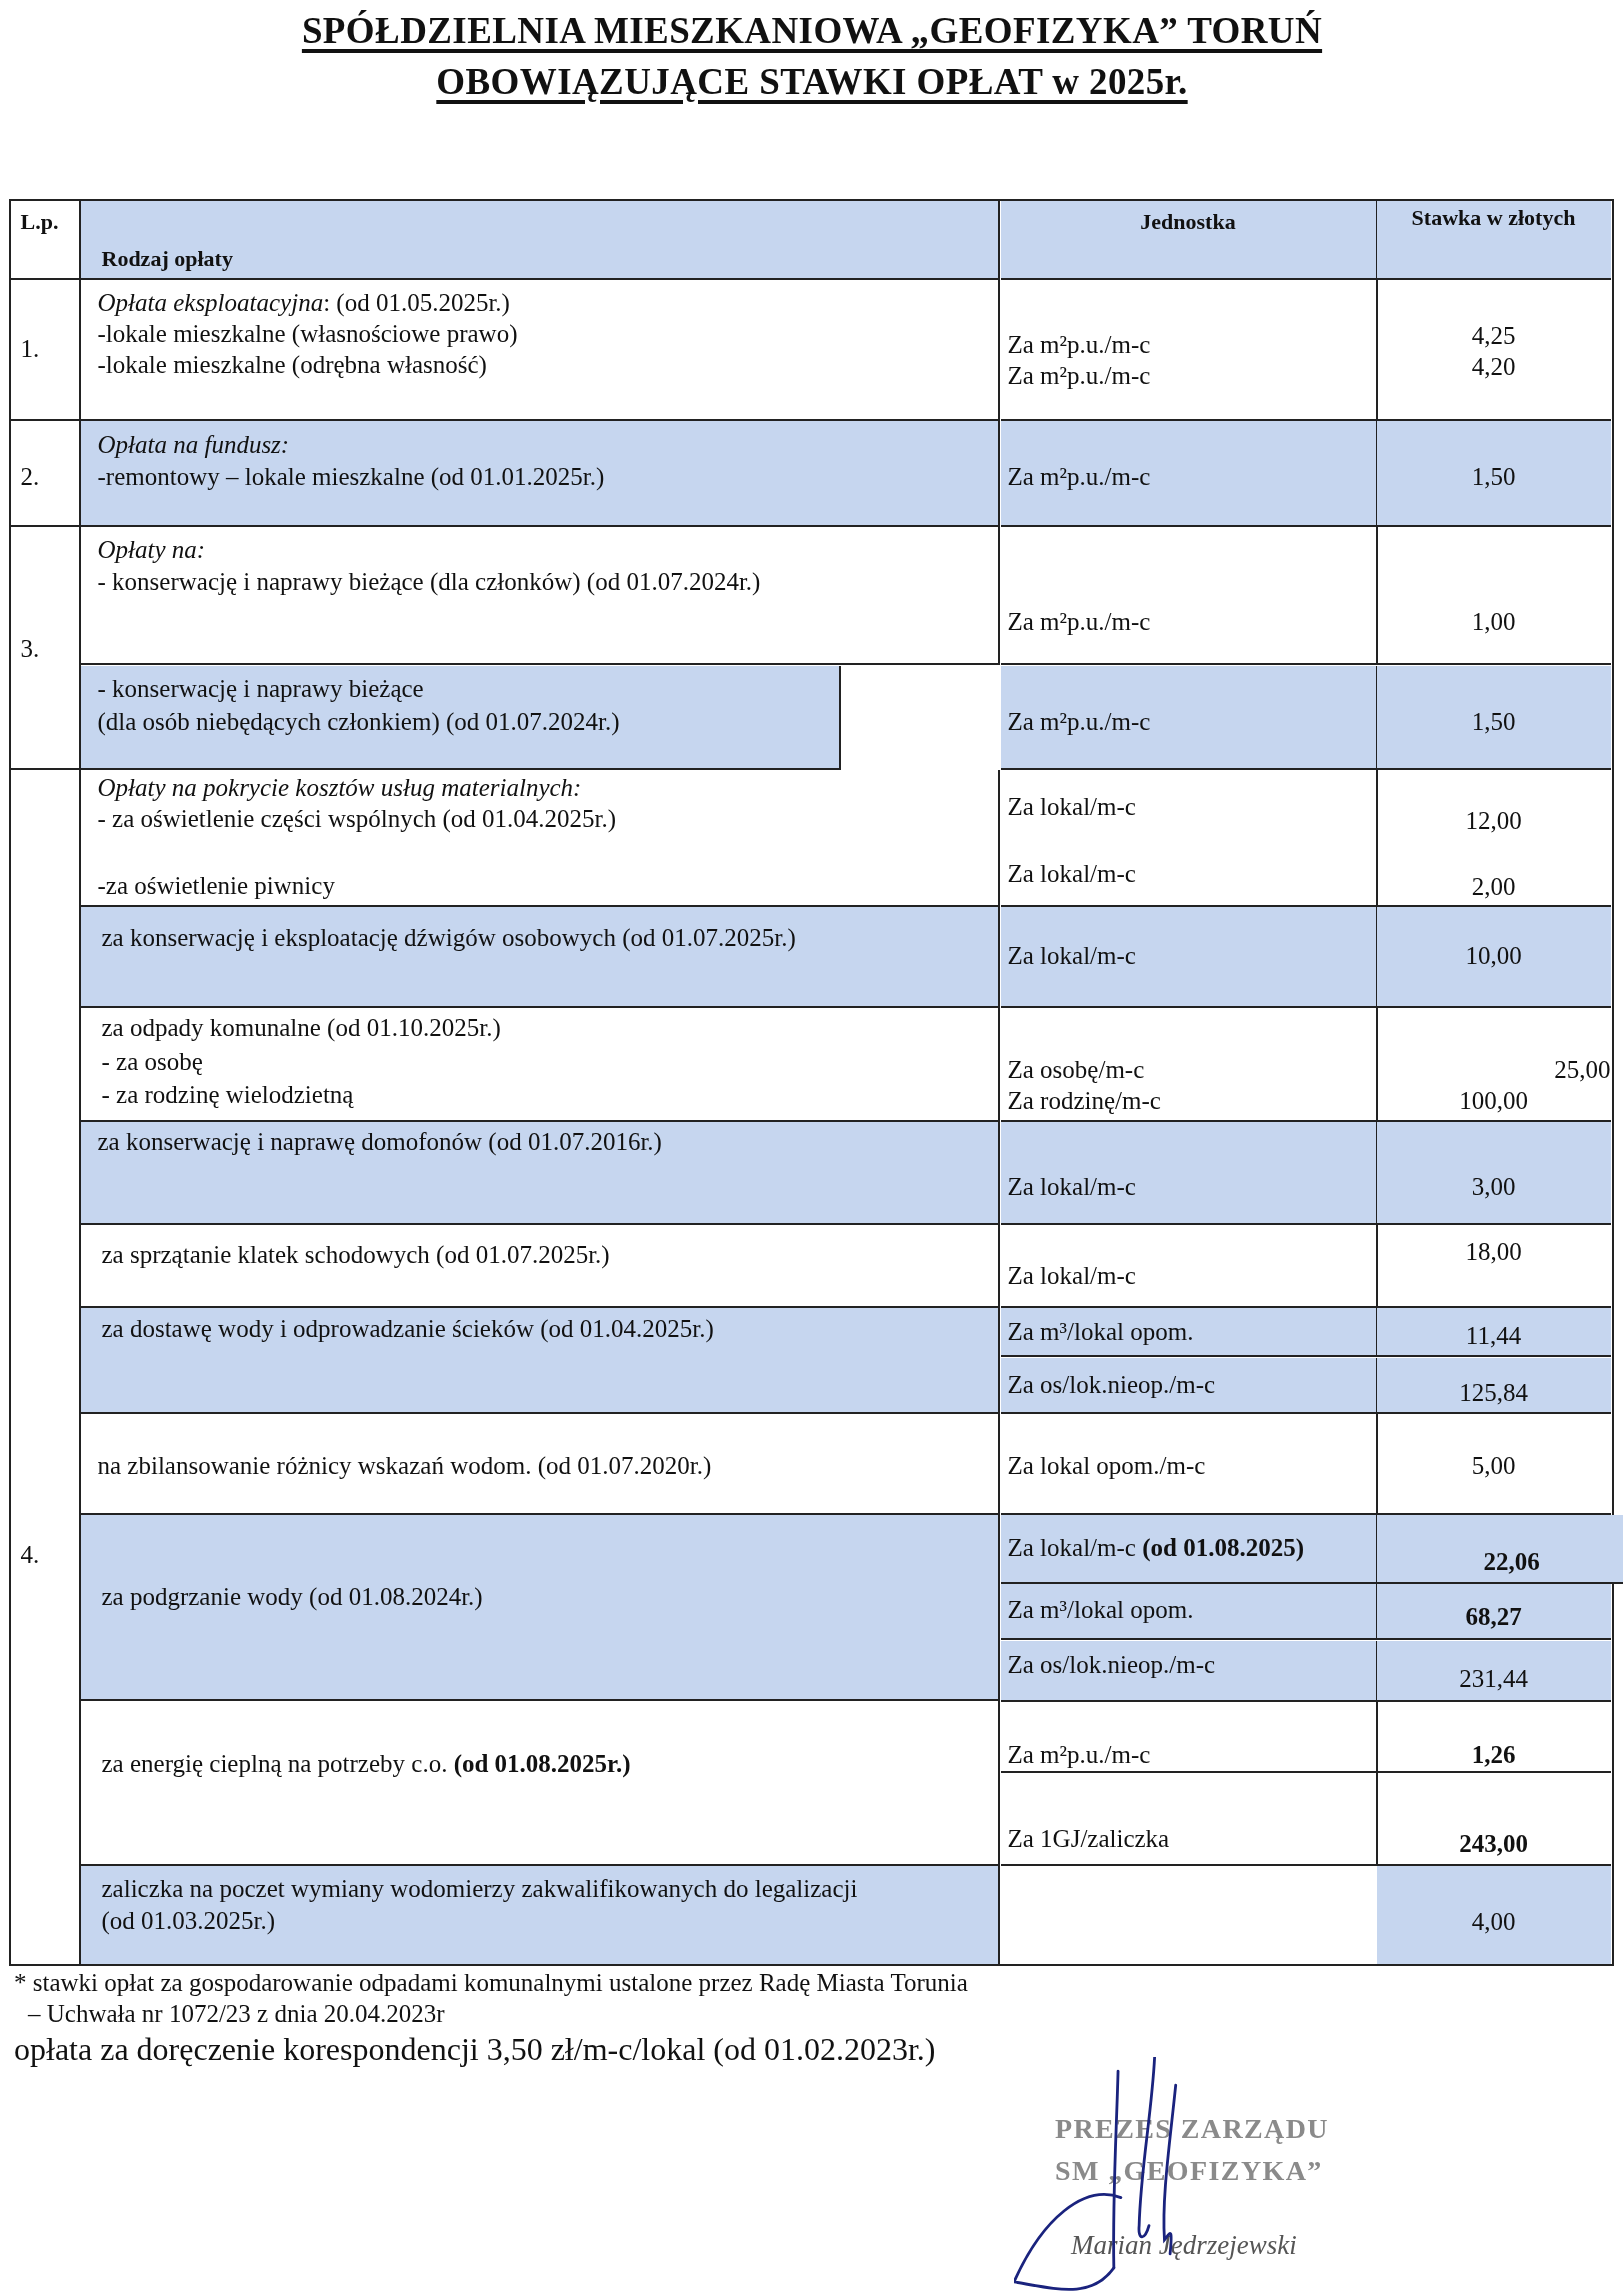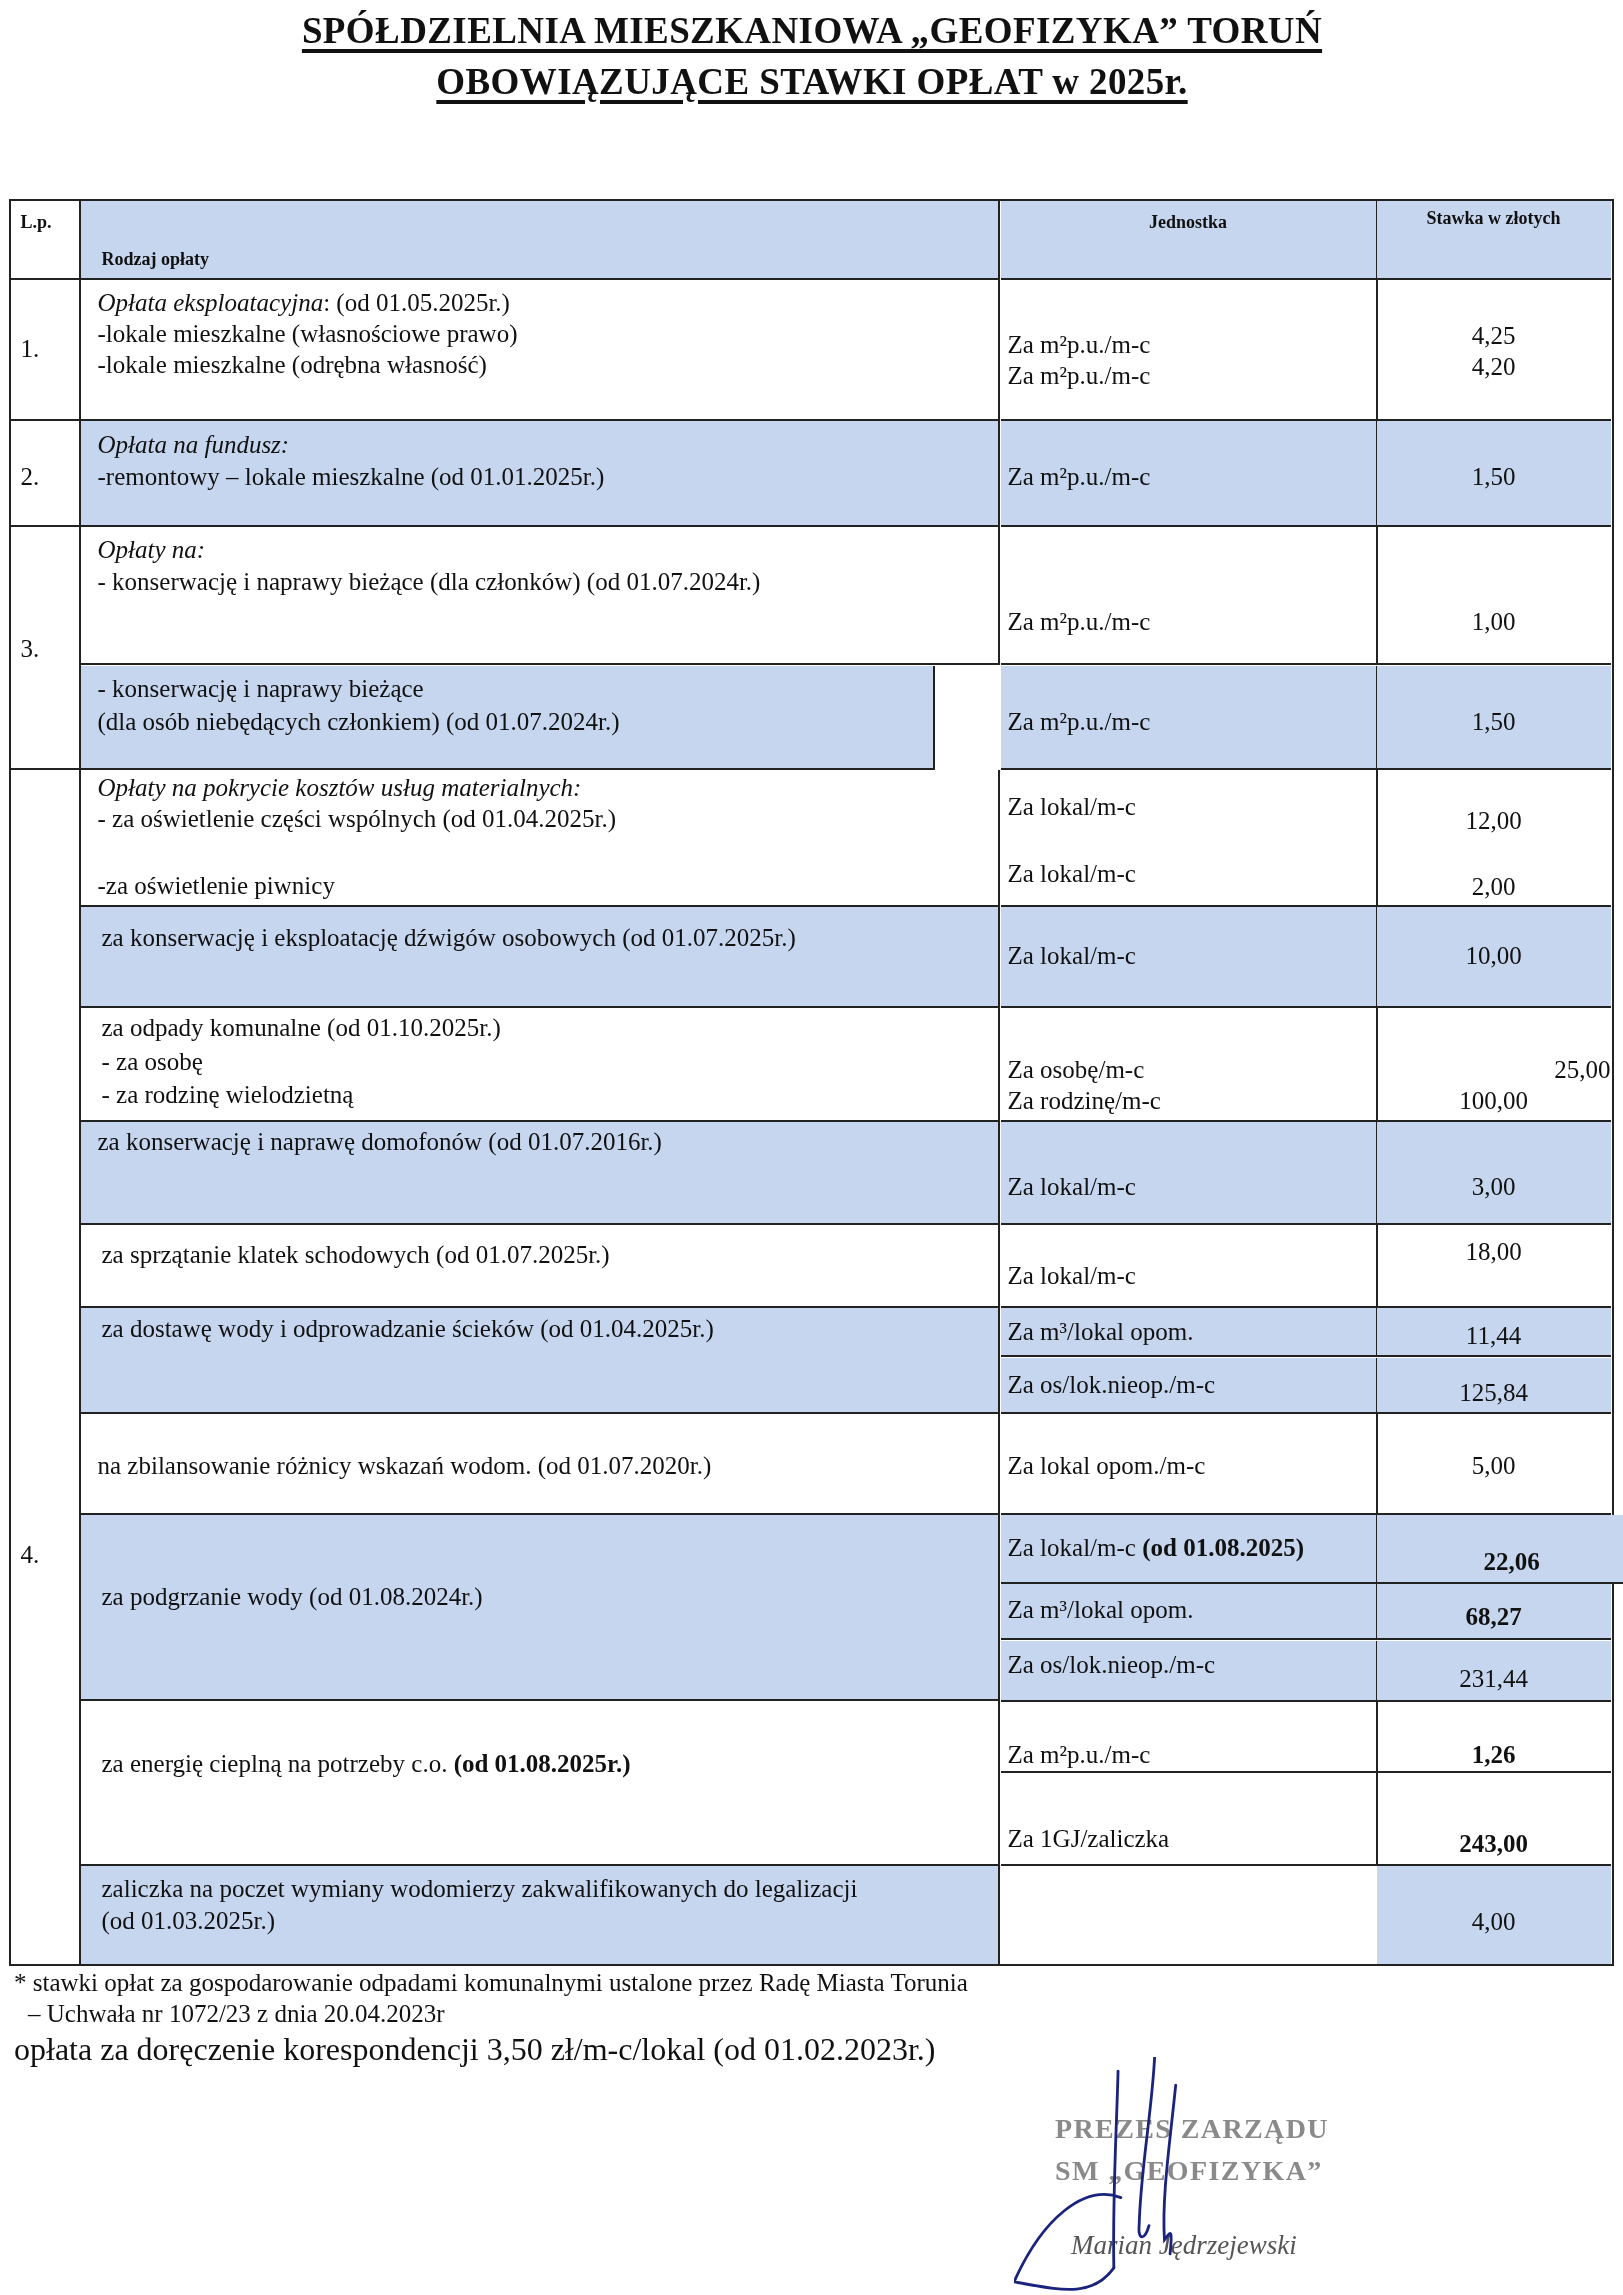--- a/index.html
+++ b/index.html
@@ -11,21 +11,21 @@
   #t1 { top: 8.5px; }
   #t2 { top: 60px; }
   #doc-table { position: absolute; left: 8.5px; top: 199px; width: 1605px; height: 1767px;
                border: 2.1px double #222; box-sizing: border-box; }
   .cell { position: absolute; box-sizing: border-box; border-right: 2.1px solid #222;
           border-bottom: 2.1px solid #222; overflow: hidden; }
   .blue { background: #c6d6ef; }
   .txt { position: absolute; font-size: 25px; line-height: 34px; white-space: nowrap; }
   .it { font-style: italic; }
   .b { font-weight: bold; }
-  .hdr { font-weight: bold; font-size: 18px; }
+  .hdr { font-weight: bold; font-size: 22px; }
   .num { text-align: center; width: 100%; left: 0; }
   .lp { font-size: 25px; }
   .foot { position: absolute; left: 14px; font-size: 25px; white-space: nowrap; }
   .foot2 { font-size: 32px; }
   .stamp { position: absolute; font-weight: bold; color: #8a8a8a; font-size: 28px; letter-spacing: 1.4px; }
   .stamp-name { position: absolute; font-style: italic; color: #555; font-size: 27px; }
   #sig { position: absolute; left: 1014px; top: 2057px; }
 </style>
 </head>
 <body>
@@ -85,21 +85,21 @@
   <div class="cell" style="left:70px;top:325px;width:919px;height:139px;">
     <span class="txt it" style="left:17px;top:7px;">Opłaty na:</span>
     <span class="txt" style="left:17px;top:39px;">- konserwację i naprawy bieżące (dla członków) (od 01.07.2024r.)</span>
   </div>
   <div class="cell" style="left:990px;top:325px;width:377px;height:139px;">
     <span class="txt" style="left:7px;top:79px;">Za m²p.u./m-c</span>
   </div>
   <div class="cell" style="left:1366px;top:325px;width:234px;height:139px;border-right:none;">
     <span class="txt num" style="top:79px;">1,00</span>
   </div>
-  <div class="cell blue" style="left:70px;top:465px;width:854px;height:104px;">
+  <div class="cell blue" style="left:70px;top:465px;width:760px;height:104px;">
     <span class="txt" style="left:17px;top:5.6px;">- konserwację i naprawy bieżące</span>
     <span class="txt" style="left:17px;top:39px;"> (dla osób niebędących członkiem) (od 01.07.2024r.)</span>
   </div>
   <div class="cell blue" style="left:990px;top:465px;width:377px;height:104px;">
     <span class="txt" style="left:7px;top:39px;">Za m²p.u./m-c</span>
   </div>
   <div class="cell blue" style="left:1366px;top:465px;width:234px;height:104px;border-right:none;">
     <span class="txt num" style="top:39px;">1,50</span>
   </div>
 

